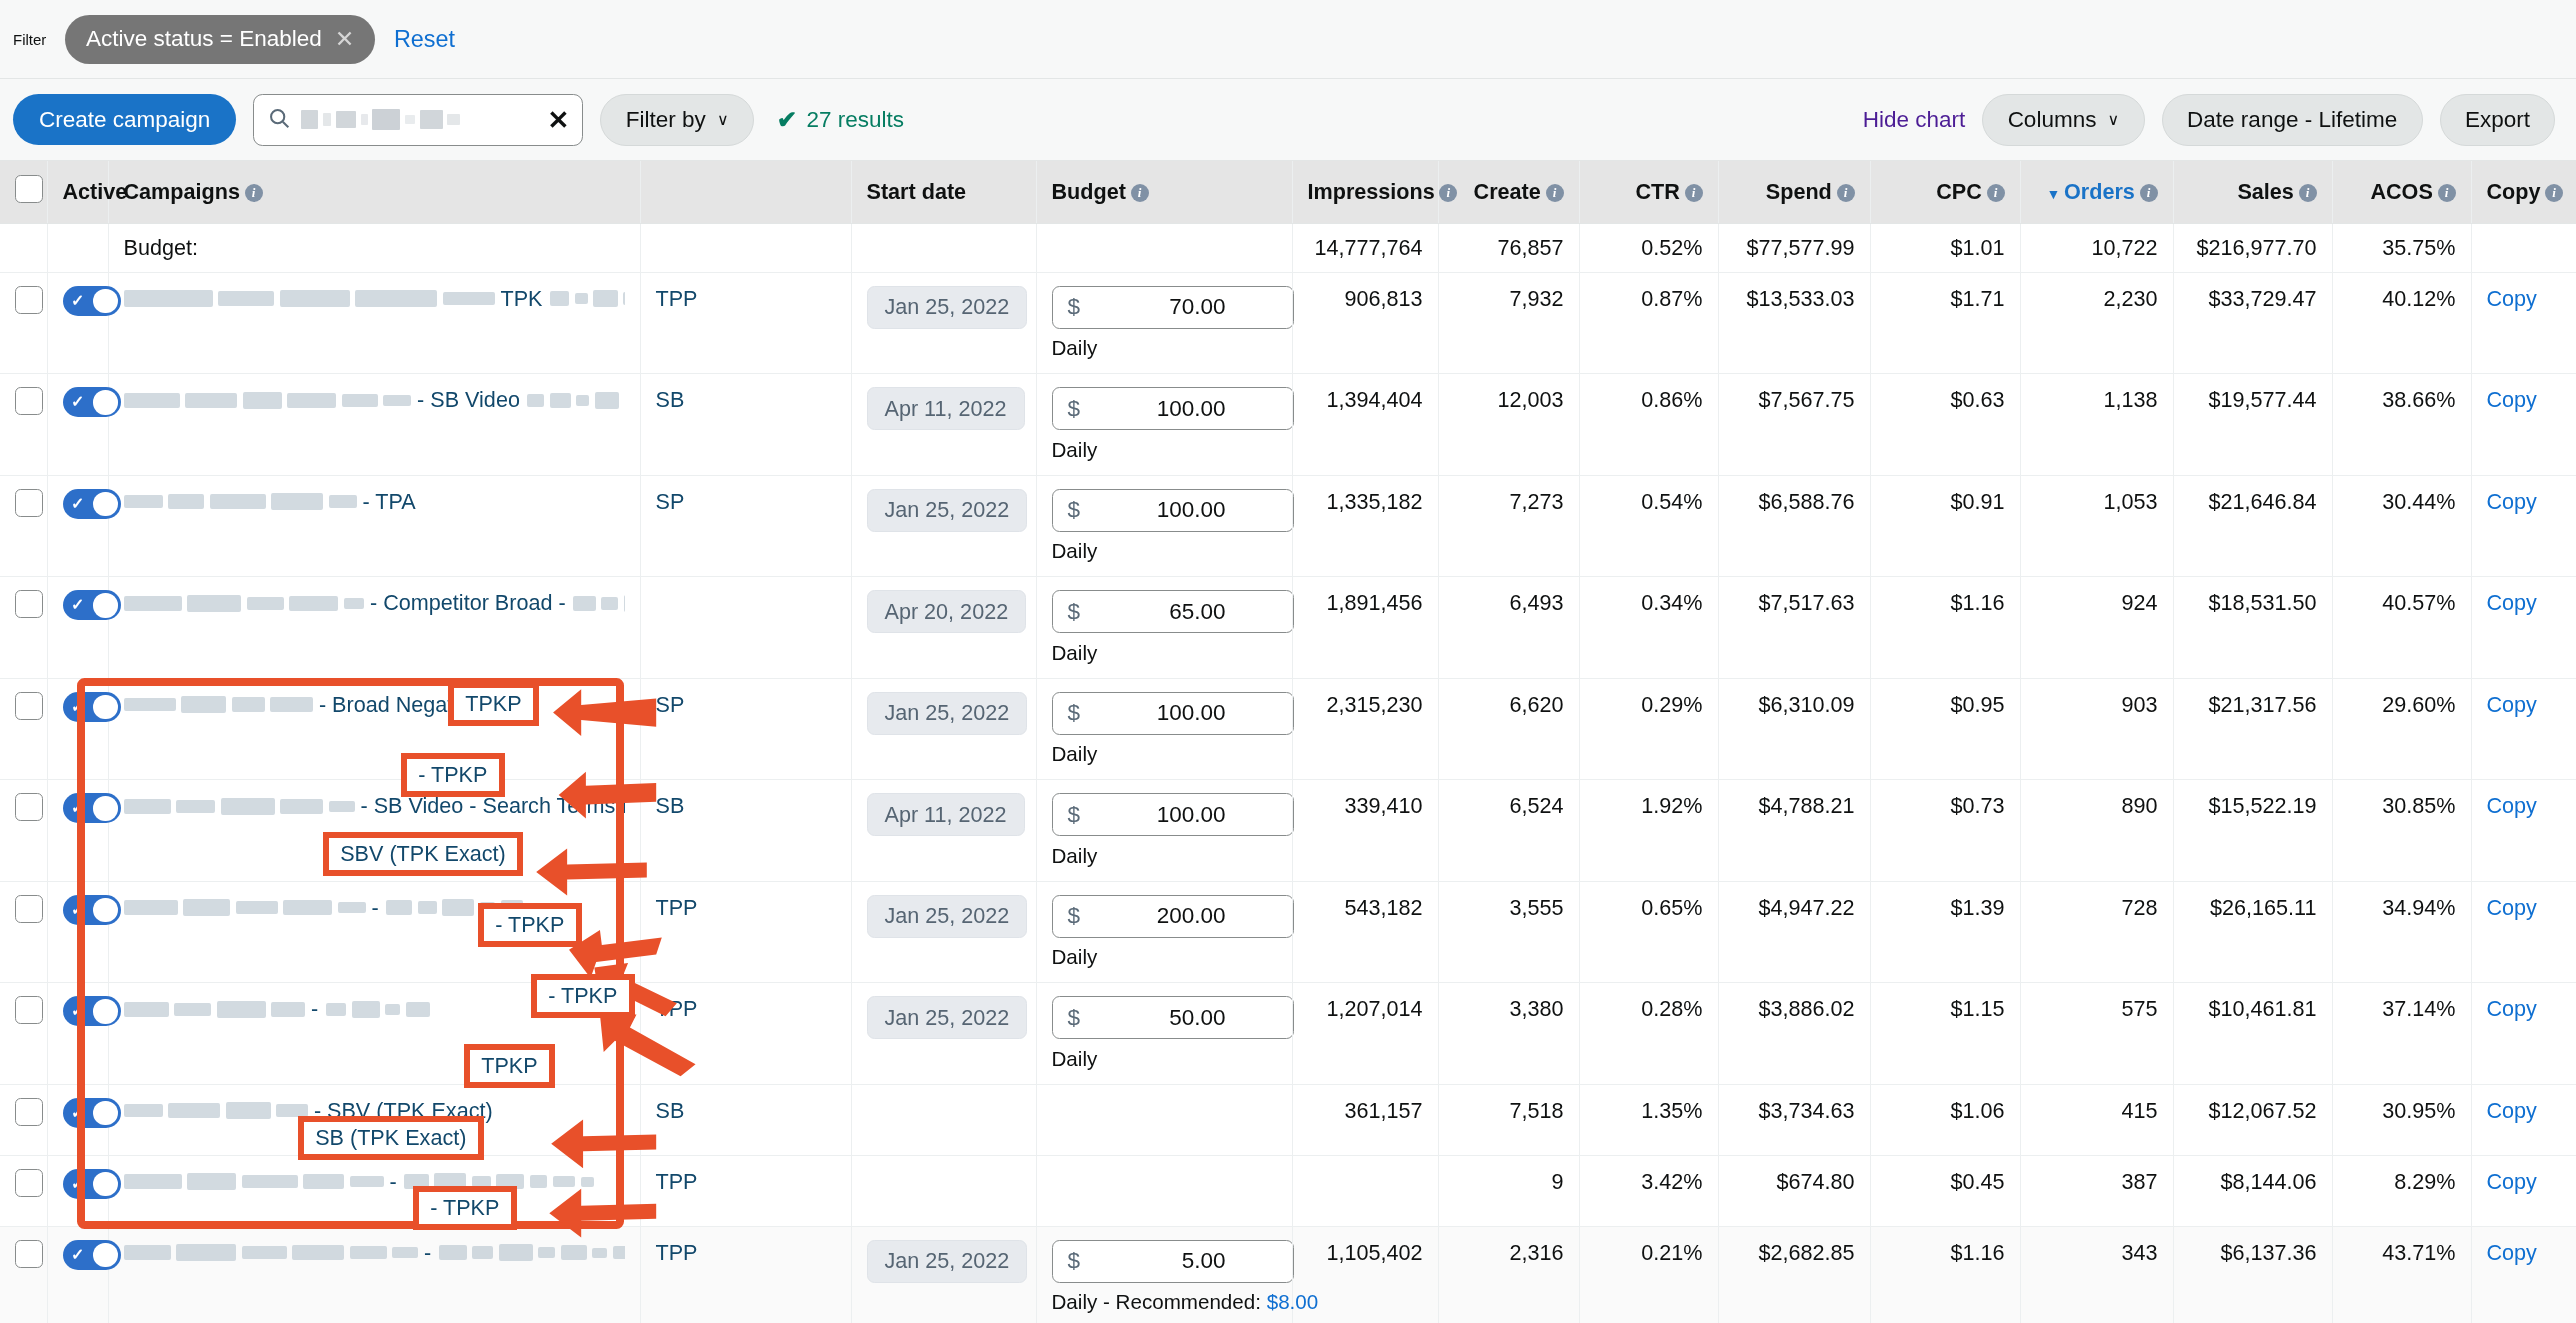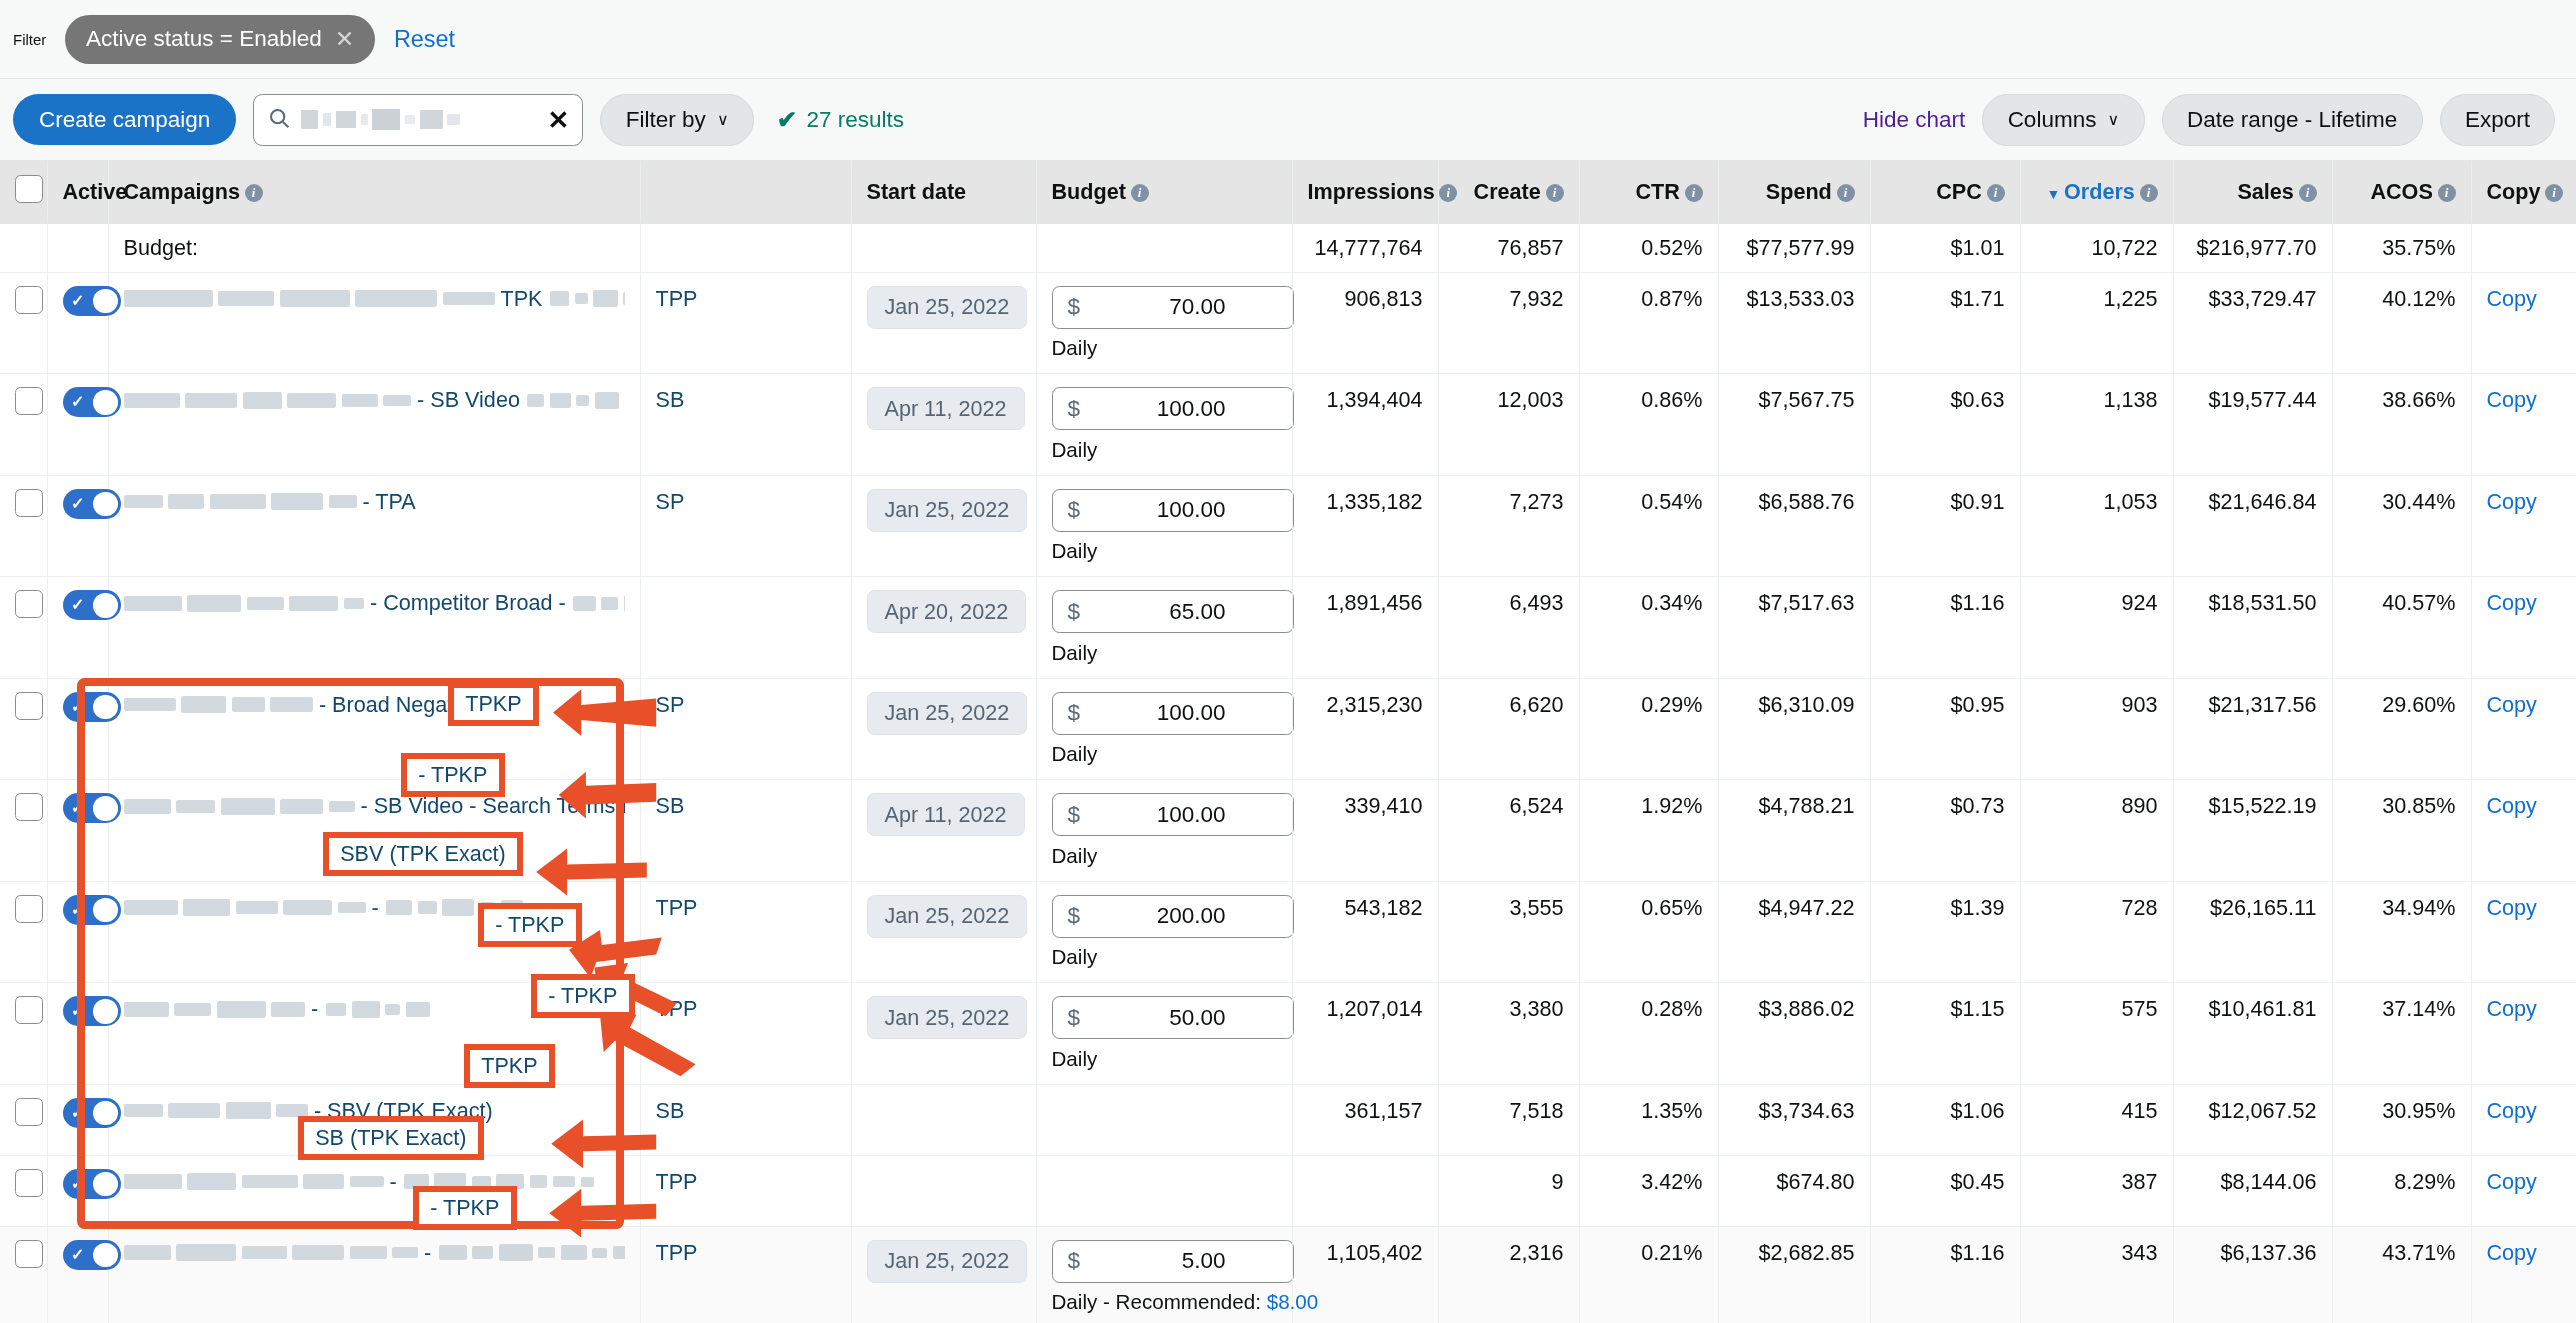--- a/index.html
+++ b/index.html
@@ -405,21 +405,21 @@
             <span class="dollar">$</span>
             <span class="val">70.00</span>
           </div>
           <div class="budget-sub">Daily</div>
         </td>
         <td class="num">906,813</td>
         <td class="num">7,932</td>
         <td class="num">0.87%</td>
         <td class="num">$13,533.03</td>
         <td class="num">$1.71</td>
-        <td class="num">1,225</td>
+        <td class="num">2,230</td>
         <td class="num">$33,729.47</td>
         <td class="num">40.12%</td>
         <td><span class="copy-link">Copy</span></td>
       </tr>
       <tr>
         <td><span class="cb"></span></td>
         <td><span class="toggle"><span class="chk">✓</span><span class="knob"></span></span></td>
         <td>
           <div class="camp-cell">
             <span class="blur-block">

